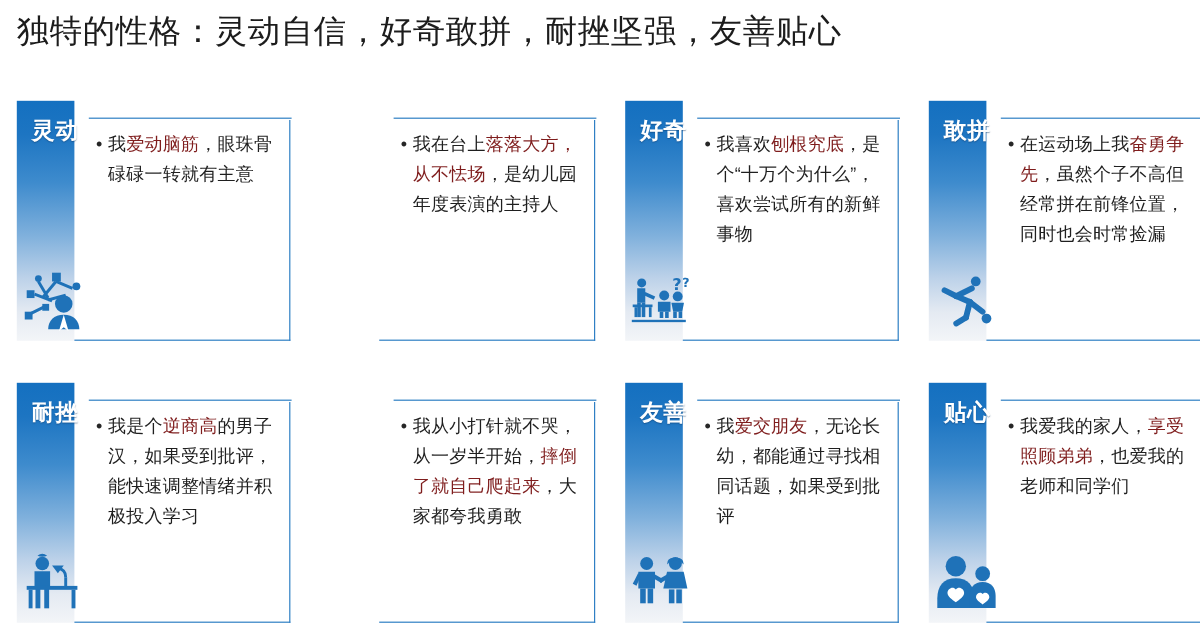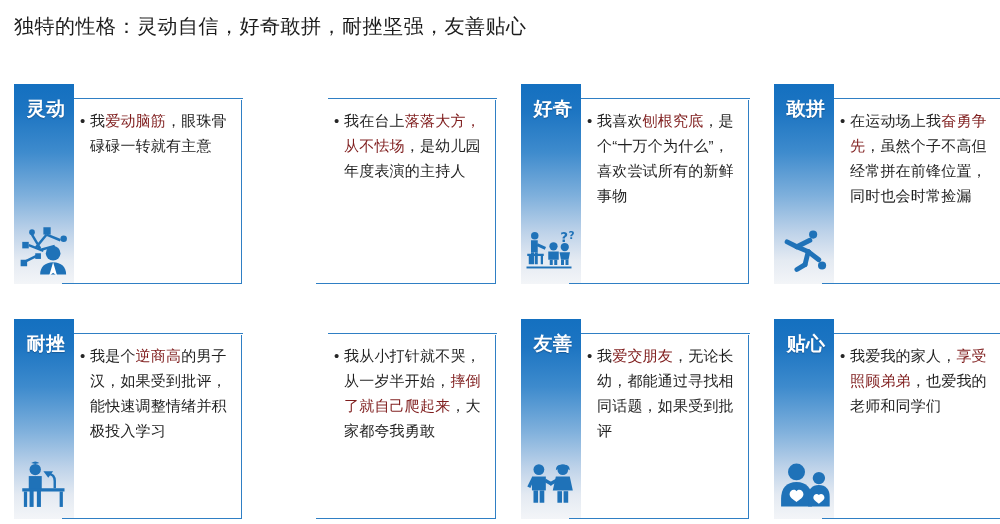--- a/index.html
+++ b/index.html
@@ -11,21 +11,21 @@
     width: 1000px;
     height: 524px;
     overflow: hidden;
     font-family: "Liberation Sans", "DejaVu Sans", sans-serif;
     color: #1a1a1a;
   }
   #page-title {
     position: absolute;
     left: 14px;
     top: 11px;
-    font-size: 20px;
+    font-size: 27px;
     line-height: 30px;
     letter-spacing: 0.5px;
     color: #1c1c1c;
     white-space: nowrap;
     font-weight: 400;
   }
   #cards {
     position: absolute;
     left: 0;
     top: 84px;
@@ -46,21 +46,21 @@
   .card.c0 { left: 14px; }
   .card.c1 { left: 268px; }
   .card.c2 { left: 521px; }
   .card.c3 { left: 774px; }
 
   
   .panel {
     position: absolute;
     left: 0;
     top: 0;
-    width: 60px;
+    width: 48px;
     height: 200px;
     background: linear-gradient(180deg,
         #1470c0 0%,
         #1d75c2 14%,
         #3e8bcd 34%,
         #7fb0dc 56%,
         #bdd2e9 74%,
         #e4eaf2 88%,
         #f3f5f8 100%);
   }

